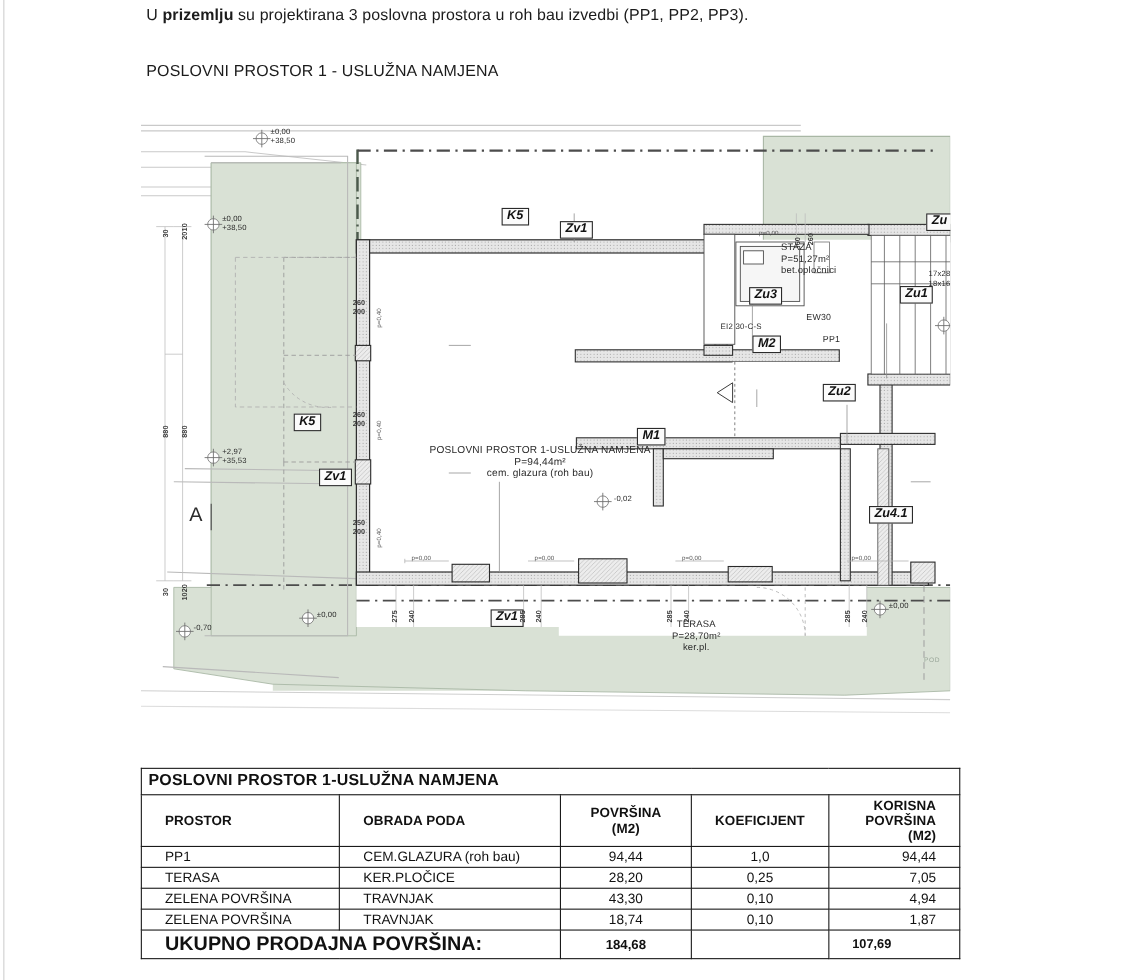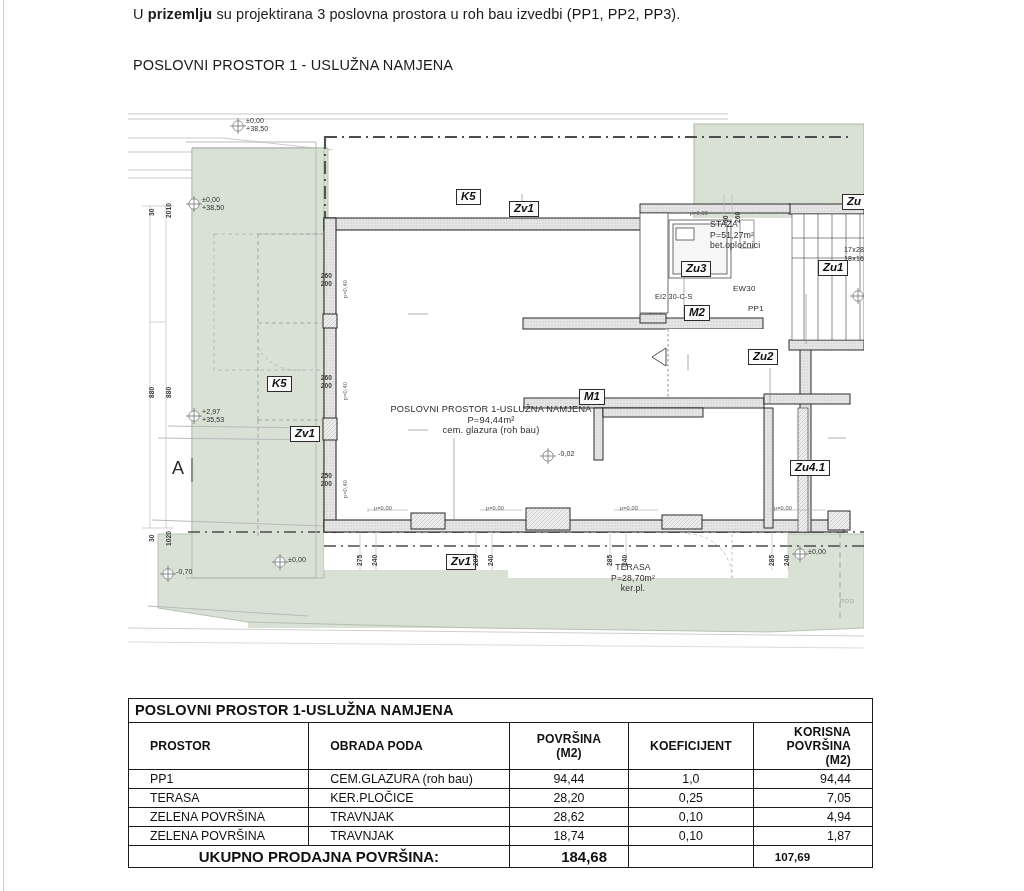--- a/index.html
+++ b/index.html
@@ -137,24 +137,23 @@
     font-size: 12.2px;
     letter-spacing: 0.1px;
   }
   #area-table .h-left  { text-align: left;   }
   #area-table .h-cent  { text-align: center; }
   #area-table .h-right { text-align: right;  }
   #area-table tbody td.num { text-align: center; }
   #area-table tbody td.numr { text-align: right; }
   #area-table tfoot td {
     font-weight: 700;
-    font-size: 15px;
-    text-align: center;
-  }
-  #area-table tfoot td.num  { text-align: right; font-size: 15px; }
+    font-size: 18px;
+  }
+  #area-table tfoot td.num  { text-align: center; font-size: 12px; }
   #area-table tfoot td.numr { text-align: left;  font-size: 11.6px; }
   .col-a { width: 185px; }
   .col-b { width: 205px; }
   .col-c { width: 120px; }
   .col-d { width: 115px; }
   .col-e { width: 120px; }
 </style>
 </head>
 <body>
 
@@ -577,21 +576,21 @@
       <tr>
         <td>TERASA</td>
         <td>KER.PLOČICE</td>
         <td class="num">28,20</td>
         <td class="num">0,25</td>
         <td class="numr">7,05</td>
       </tr>
       <tr>
         <td>ZELENA POVRŠINA</td>
         <td>TRAVNJAK</td>
-        <td class="num">28,62</td>
+        <td class="num">43,30</td>
         <td class="num">0,10</td>
         <td class="numr">4,94</td>
       </tr>
       <tr>
         <td>ZELENA POVRŠINA</td>
         <td>TRAVNJAK</td>
         <td class="num">18,74</td>
         <td class="num">0,10</td>
         <td class="numr">1,87</td>
       </tr>

